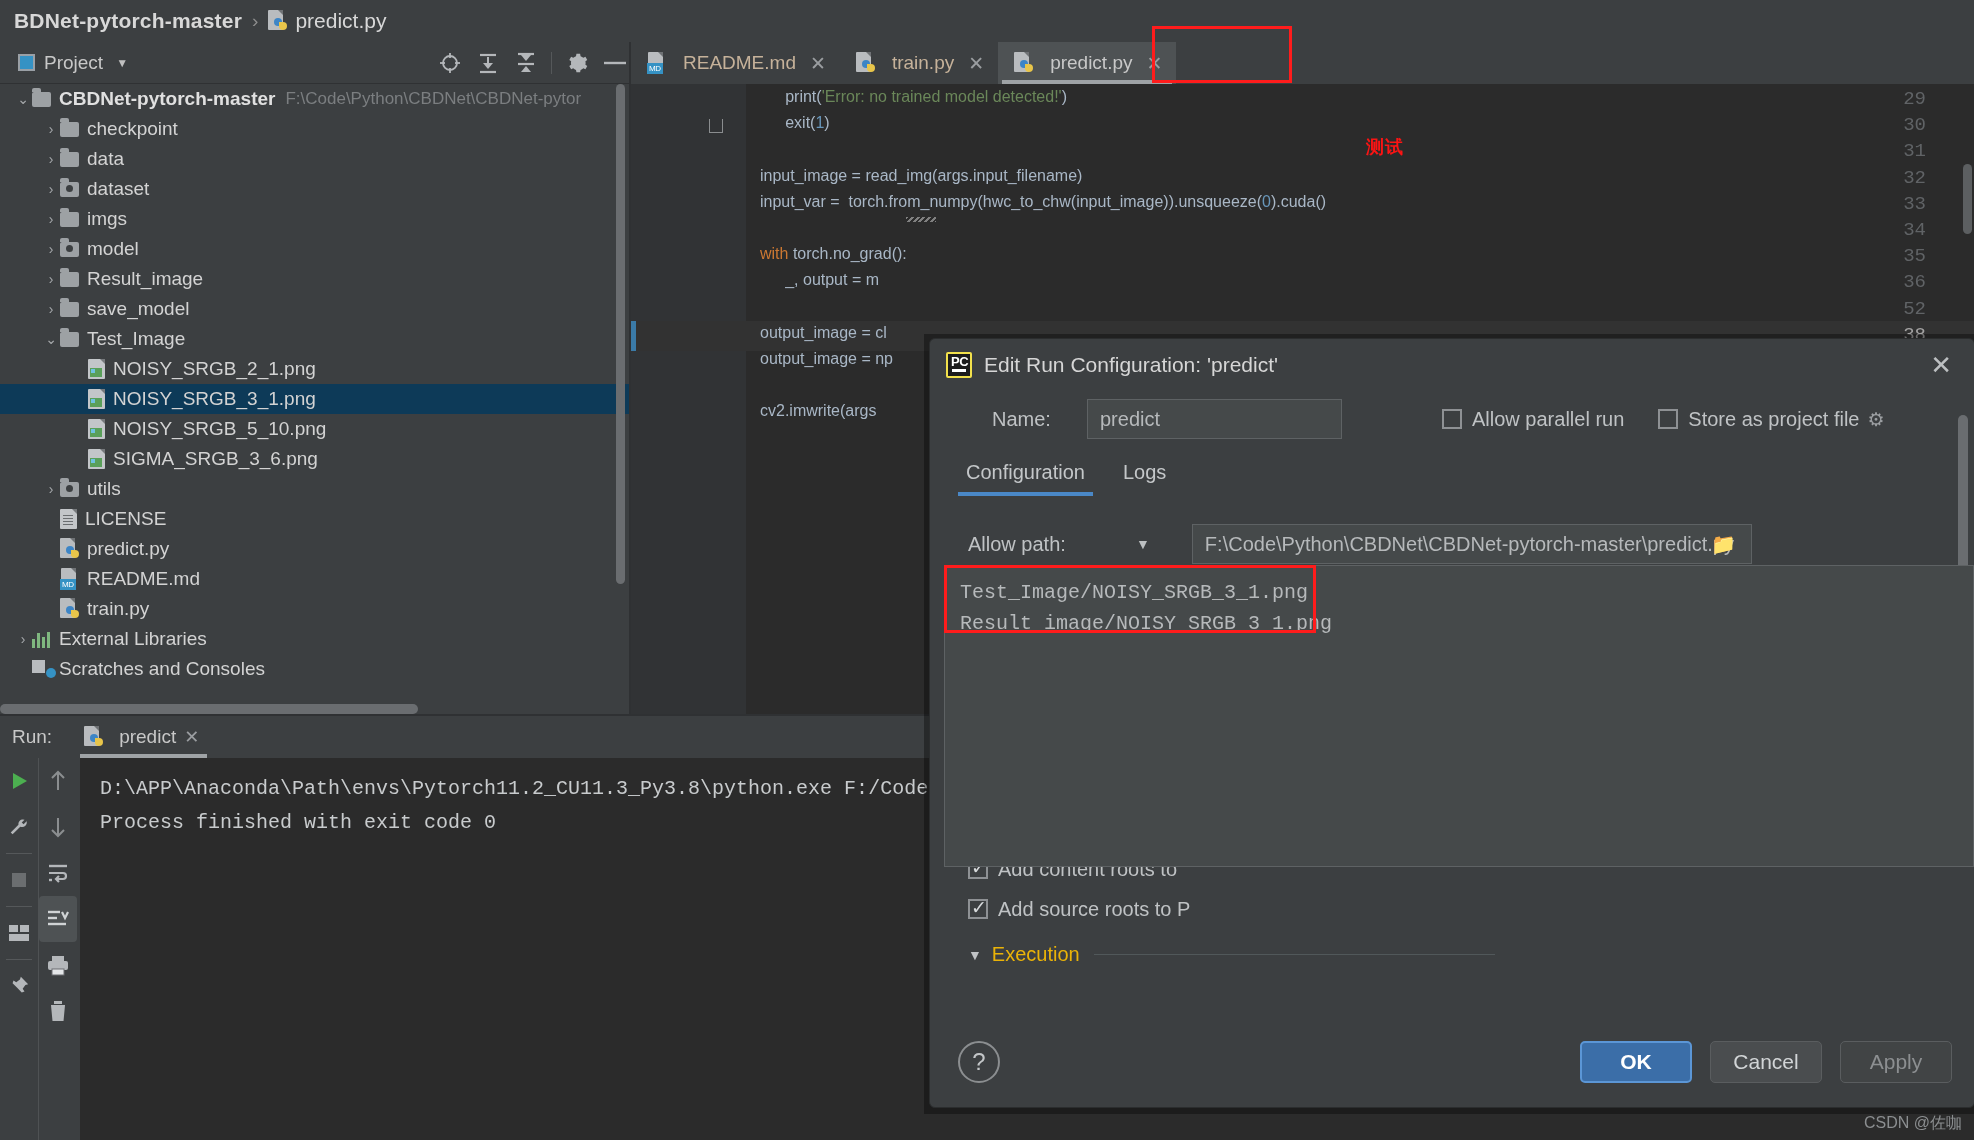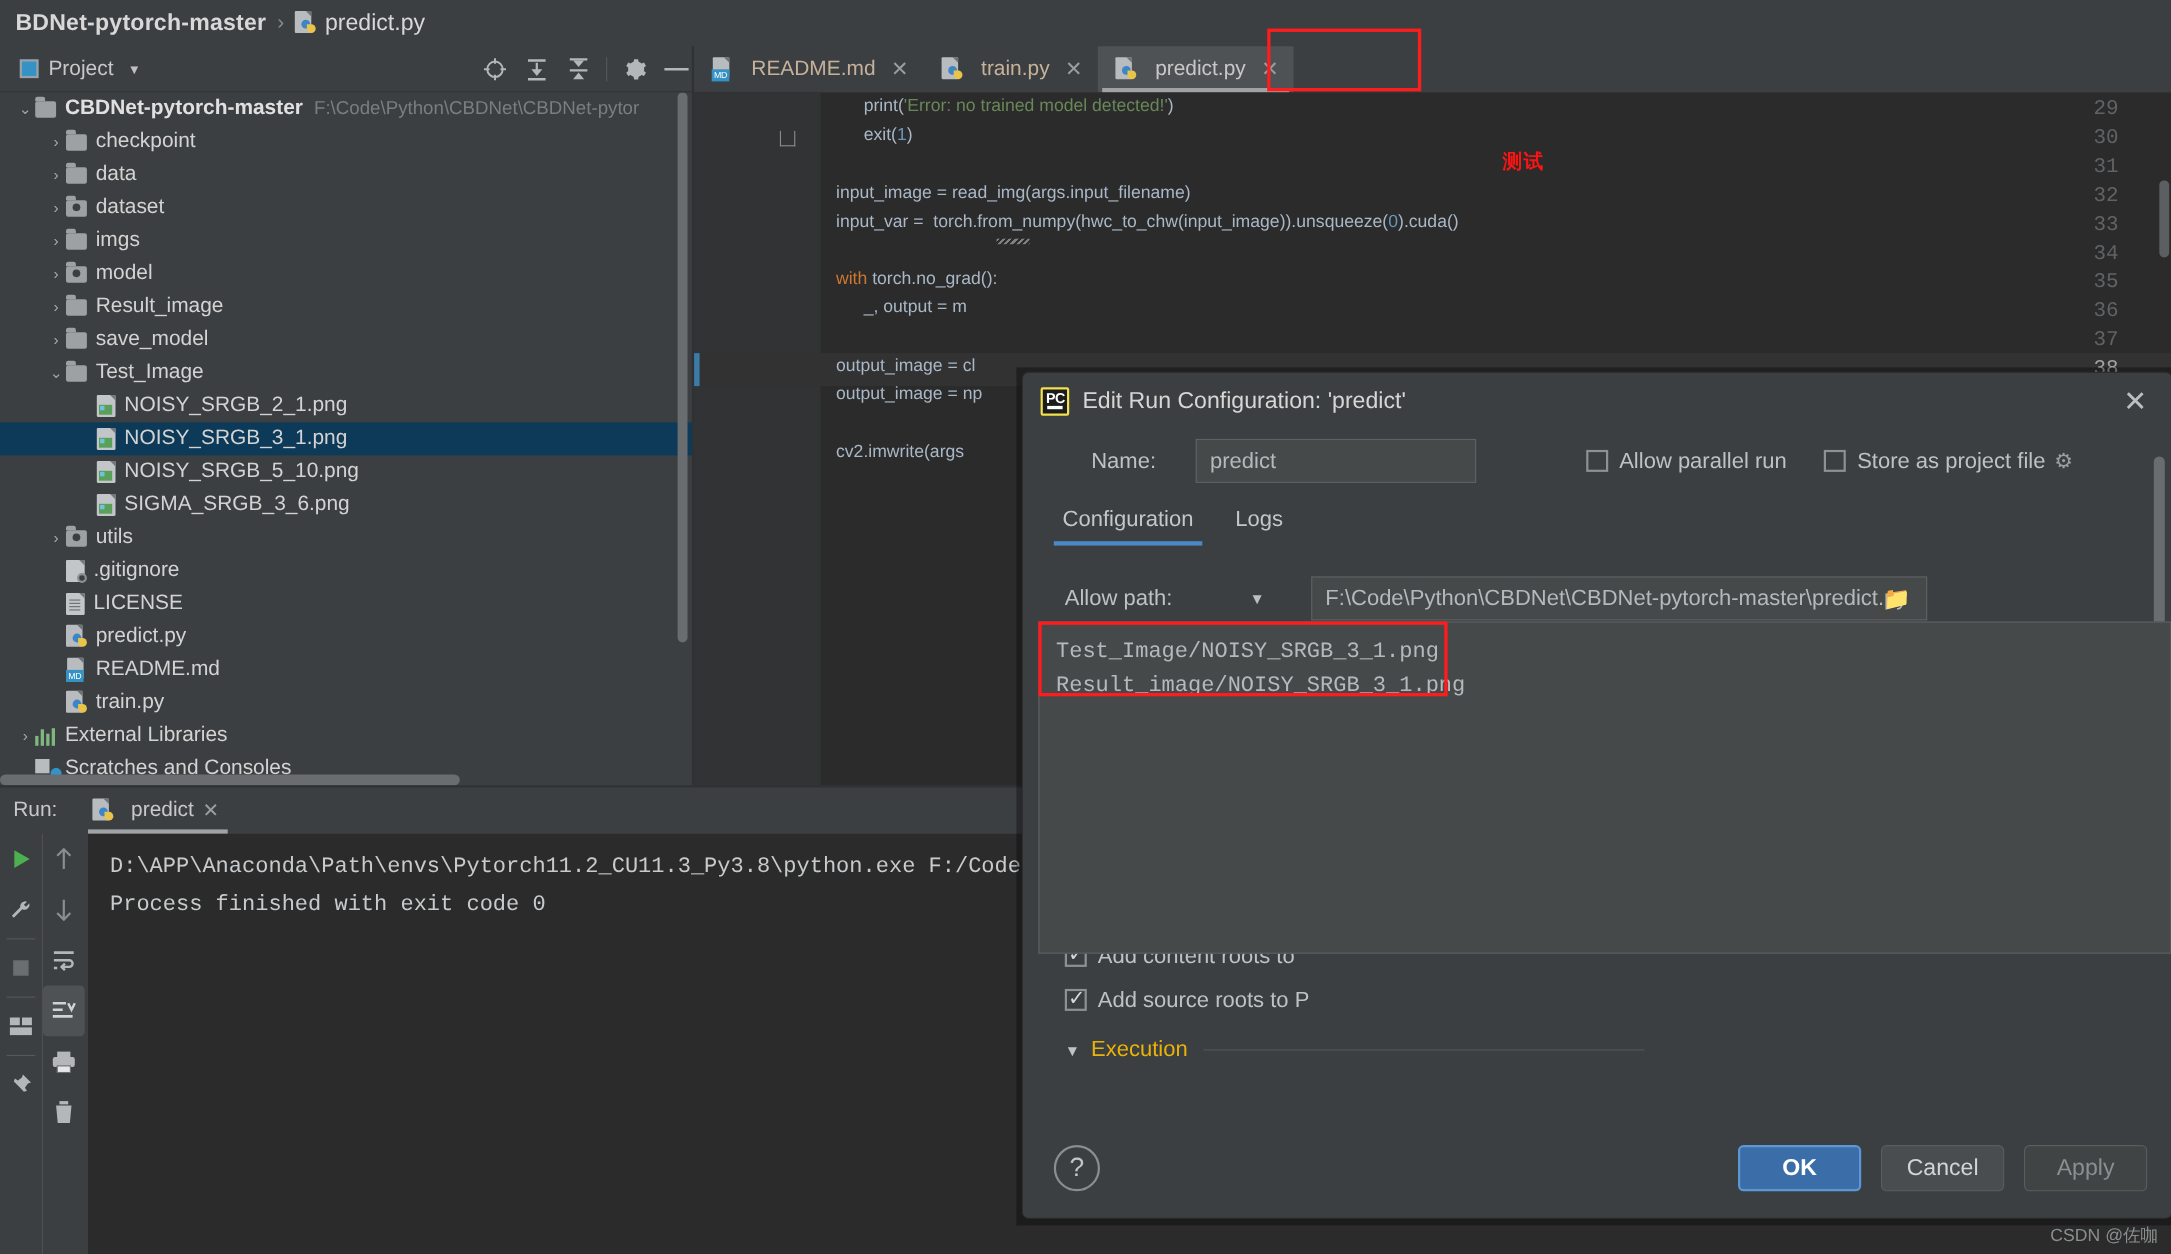--- a/index.html
+++ b/index.html
@@ -371,29 +371,20 @@
         </div>
         <div class="trow">
           <span style="width:42px;flex:0 0 auto"></span>
           <span class="arrow">›</span>
           <span class="folder src"></span>
           <span class="fname">utils</span>
         </div>
         <div class="trow">
           <span style="width:42px;flex:0 0 auto"></span>
           <span class="arrow blank">›</span>
-          <span class="git-icon">
-            <span class="doc"></span>
-            <span class="ban"></span>
-          </span>
-          <span class="fname">.gitignore</span>
-        </div>
-        <div class="trow">
-          <span style="width:42px;flex:0 0 auto"></span>
-          <span class="arrow blank">›</span>
           <span class="txt-icon">
             <span class="doc"></span>
             <span class="lines"></span>
           </span>
           <span class="fname">LICENSE</span>
         </div>
         <div class="trow">
           <span style="width:42px;flex:0 0 auto"></span>
           <span class="arrow blank">›</span>
           <span class="py-icon">
@@ -489,21 +480,21 @@
         <div class="lnum" style="top: 56.4px;">31</div>
         <div class="lnum" style="top: 82.6px;">32</div>
         <div class="cl" style="top: 82.6px; left: 129px;"><span class="k-txt">input_image = read_img(args.input_filename)</span></div>
         <div class="lnum" style="top: 108.8px;">33</div>
         <div class="cl" style="top: 108.8px; left: 129px;"><span class="k-txt">input_var =  torch.from_numpy(hwc_to_chw(input_image)).unsqueeze(</span><span class="k-num">0</span><span class="k-txt">).cuda()</span></div>
         <div class="lnum" style="top: 135px;">34</div>
         <div class="lnum" style="top: 161.2px;">35</div>
         <div class="cl" style="top: 161.2px; left: 129px;"><span class="k-def">with</span><span class="k-txt"> torch.no_grad():</span></div>
         <div class="lnum" style="top: 187.4px;">36</div>
         <div class="cl" style="top: 187.4px; left: 154.2px;"><span class="k-txt">_, output = m</span></div>
-        <div class="lnum" style="top: 213.6px;">37</div>
+        <div class="lnum" style="top: 213.6px;">52</div>
         <div class="caretline" style="top: 236.8px;"></div>
         <div class="caret-mark" style="top: 236.8px;"></div>
         <div class="lnum cur" style="top: 239.8px;">38</div>
         <div class="cl" style="top: 239.8px; left: 129px;"><span class="k-txt">output_image = cl</span></div>
         <div class="lnum" style="top: 266px;">39</div>
         <div class="cl" style="top: 266px; left: 129px;"><span class="k-txt">output_image = np</span></div>
         <div class="lnum" style="top: 292.2px;">40</div>
         <div class="lnum" style="top: 318.4px;">41</div>
         <div class="cl" style="top: 318.4px; left: 129px;"><span class="k-txt">cv2.imwrite(args</span></div>
         <div class="squiggle" style="left: 275px; top: 132.8px;"></div>

